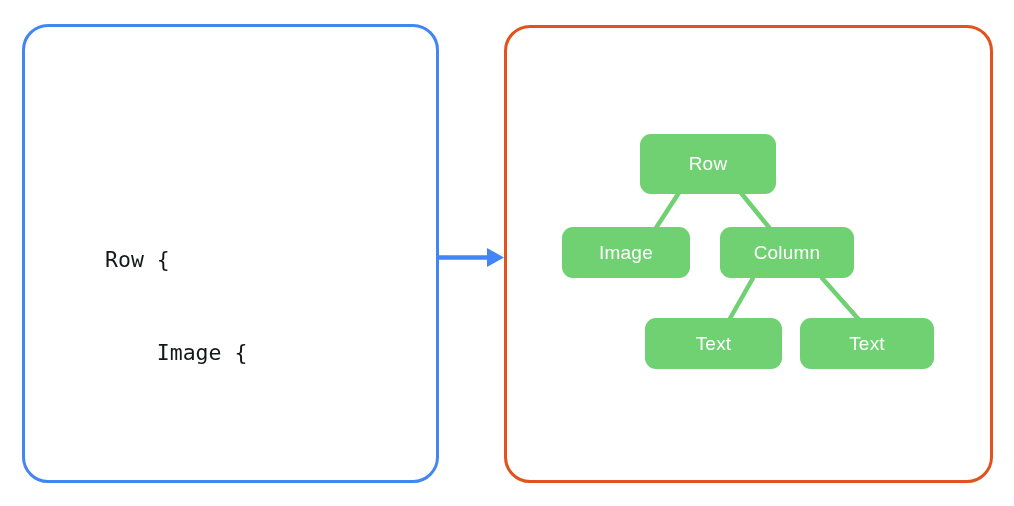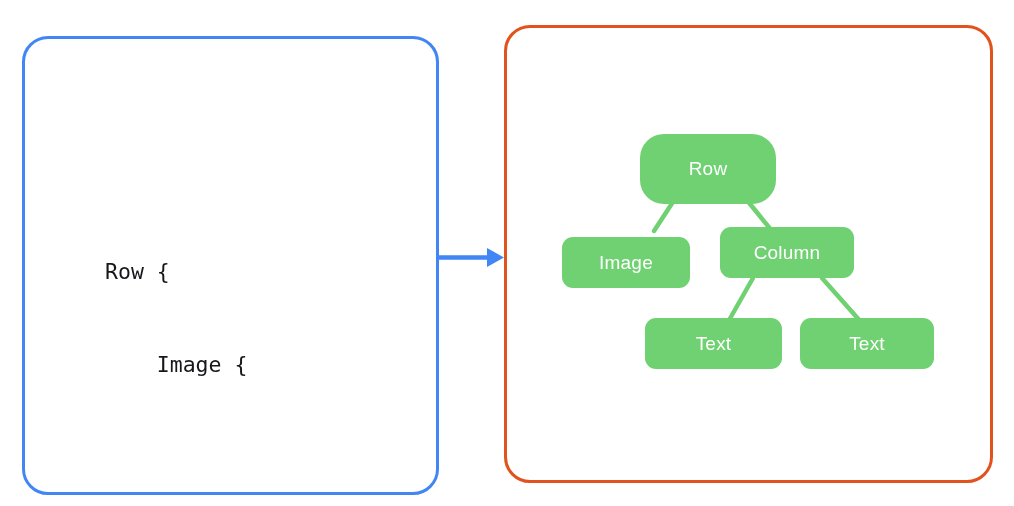--- a/index.html
+++ b/index.html
@@ -20,21 +20,21 @@
 
   
   .panel {
     position: absolute;
     box-sizing: border-box;
     border-radius: 26px;
     background: #ffffff;
   }
   #code-panel {
     left: 22px;
-    top: 36px;
+    top: 24px;
     width: 417px;
     height: 459px;
     border: 3px solid #4285f4;
   }
   #tree-panel {
     left: 504px;
     top: 25px;
     width: 489px;
     height: 458px;
     border: 3px solid #e2521d;
@@ -89,22 +89,22 @@
     background: #6fd172;
     border-radius: 11px;
     color: #ffffff;
     font-family: "Liberation Sans", sans-serif;
     font-size: 19px;
     font-weight: 400;
     letter-spacing: 0.2px;
     z-index: 2;
   }
   
-  #node-row    { left: 136px; top: 109px; width: 136px; height: 70px; border-radius: 24px; }
-  #node-image  { left:  58px; top: 212px; width: 128px; height: 51px; }
+  #node-row    { left: 136px; top: 109px; width: 136px; height: 60px; }
+  #node-image  { left:  58px; top: 202px; width: 128px; height: 51px; }
   #node-column { left: 216px; top: 202px; width: 134px; height: 51px; }
   #node-text-1 { left: 141px; top: 293px; width: 137px; height: 51px; }
   #node-text-2 { left: 296px; top: 293px; width: 134px; height: 51px; }
 </style>
 </head>
 <body>
 
 <div id="canvas">
 
   <div class="panel" id="code-panel">

